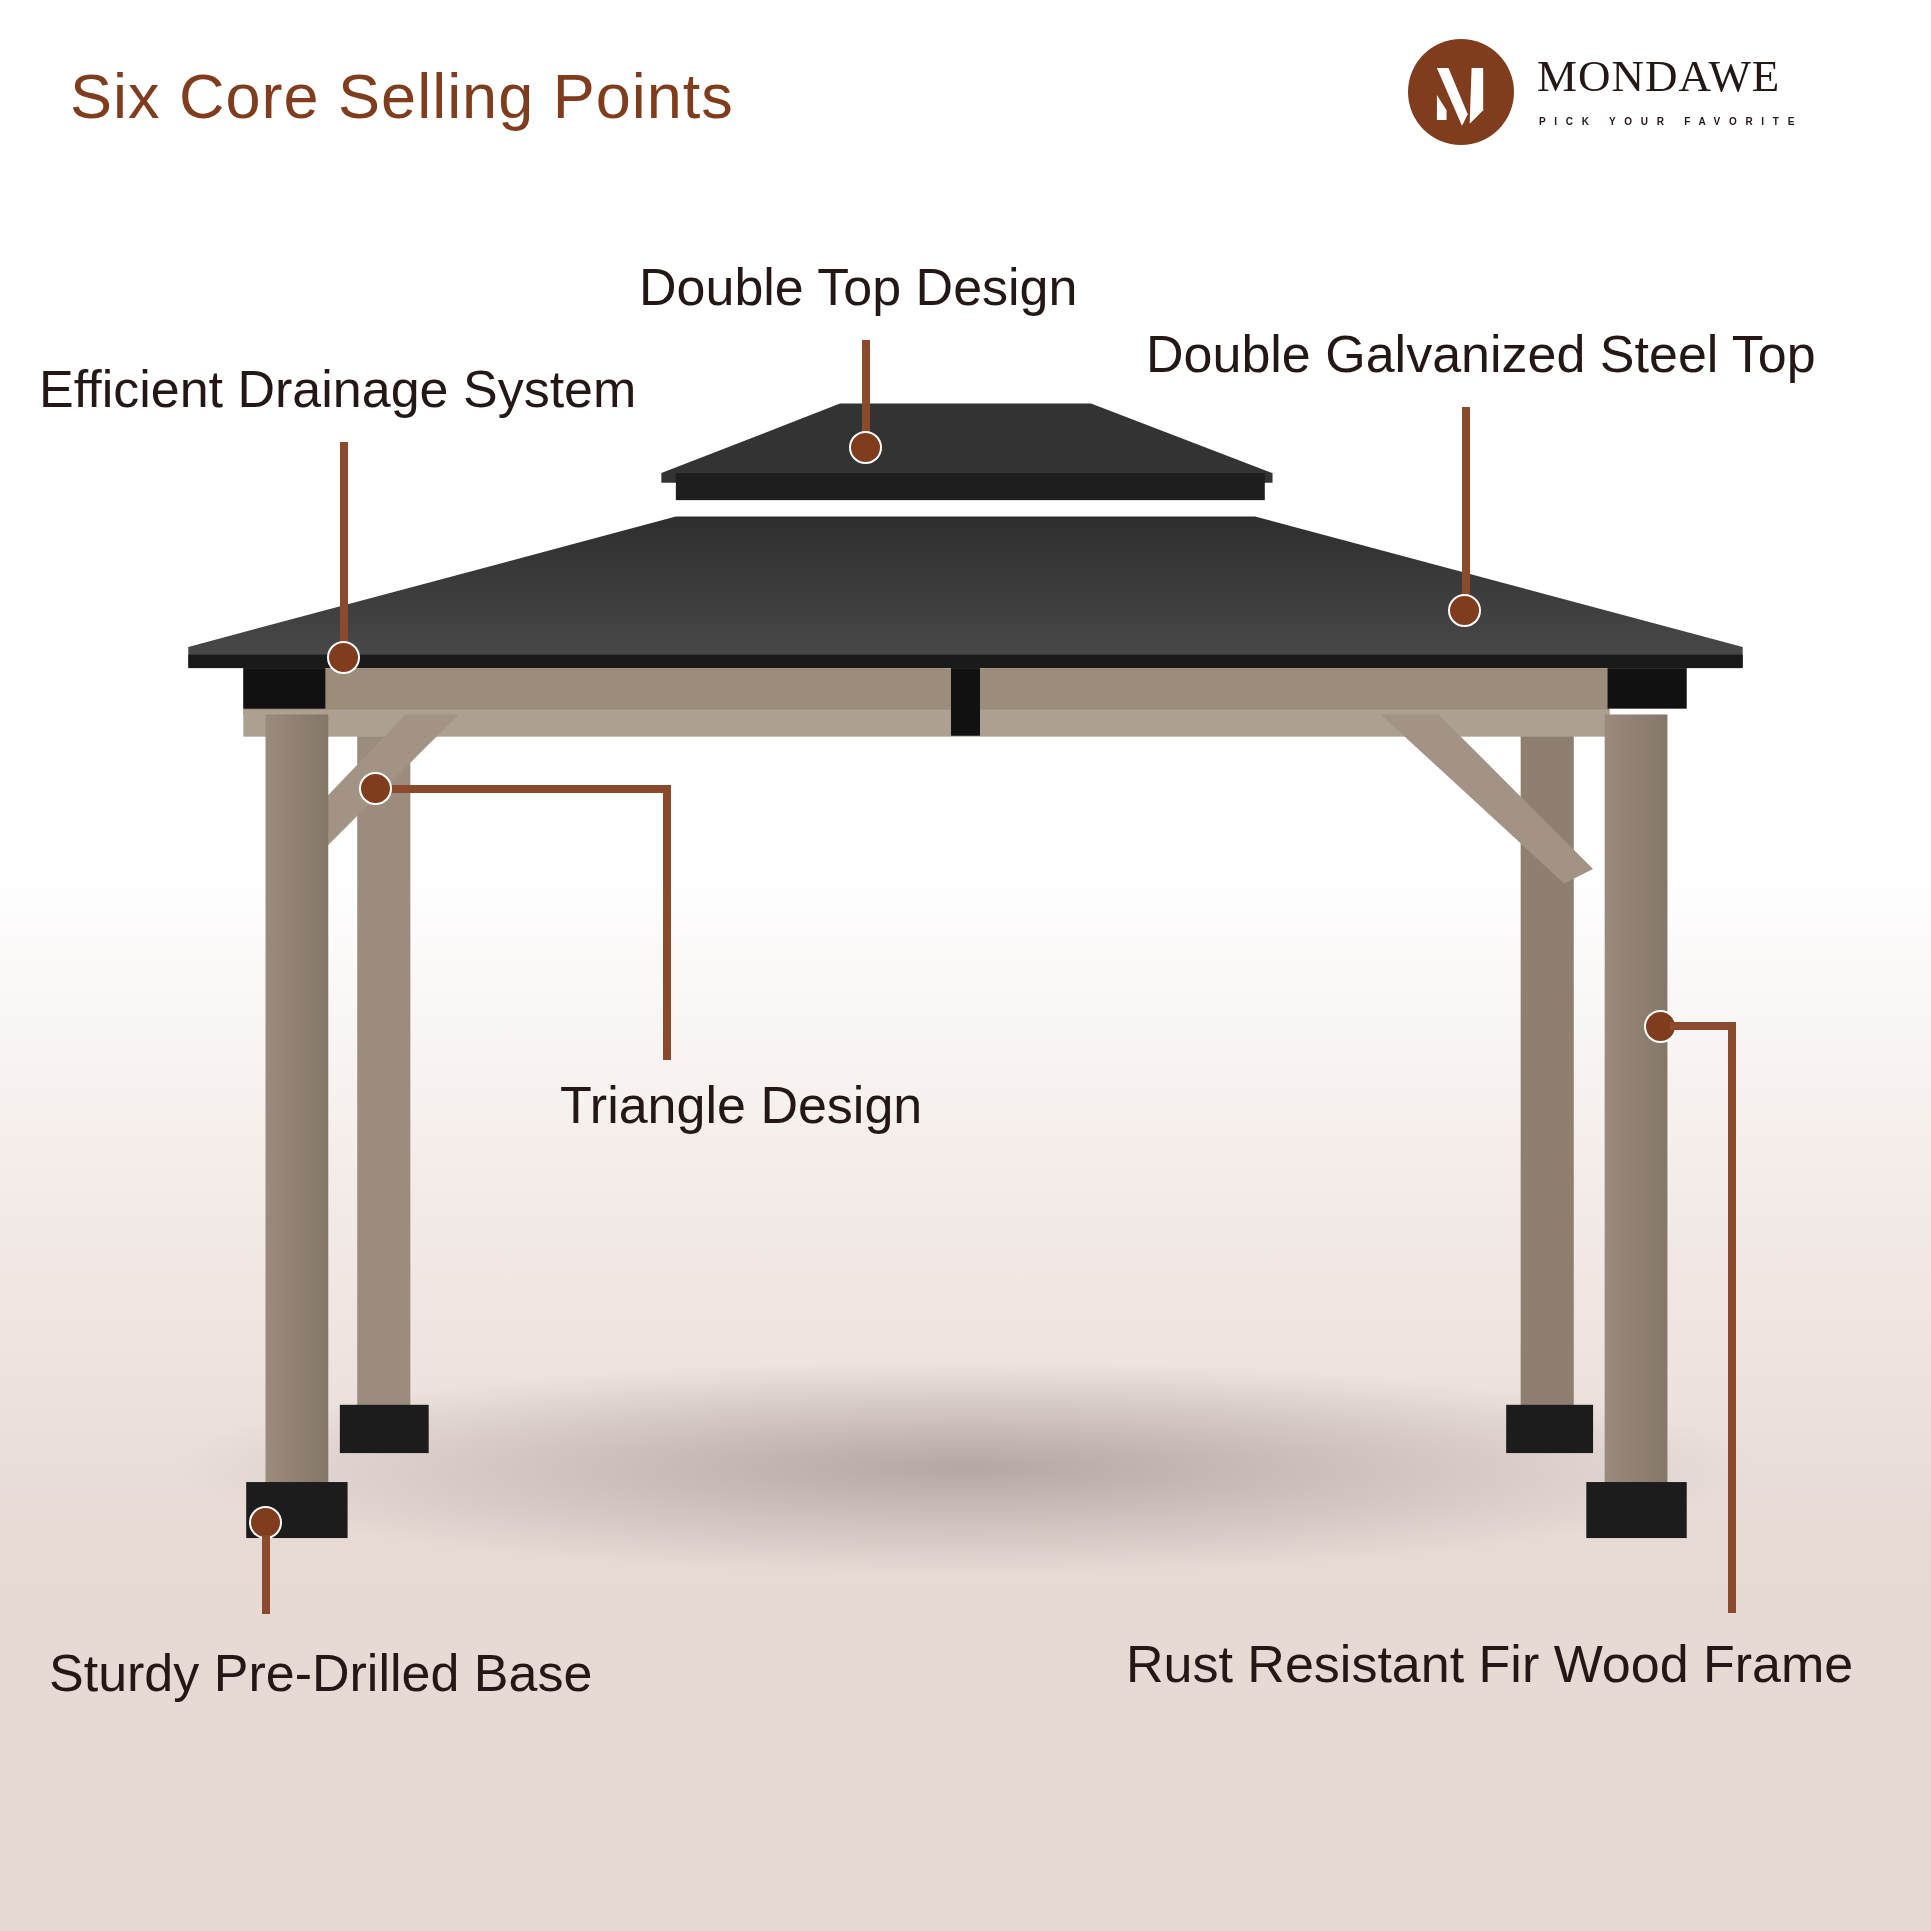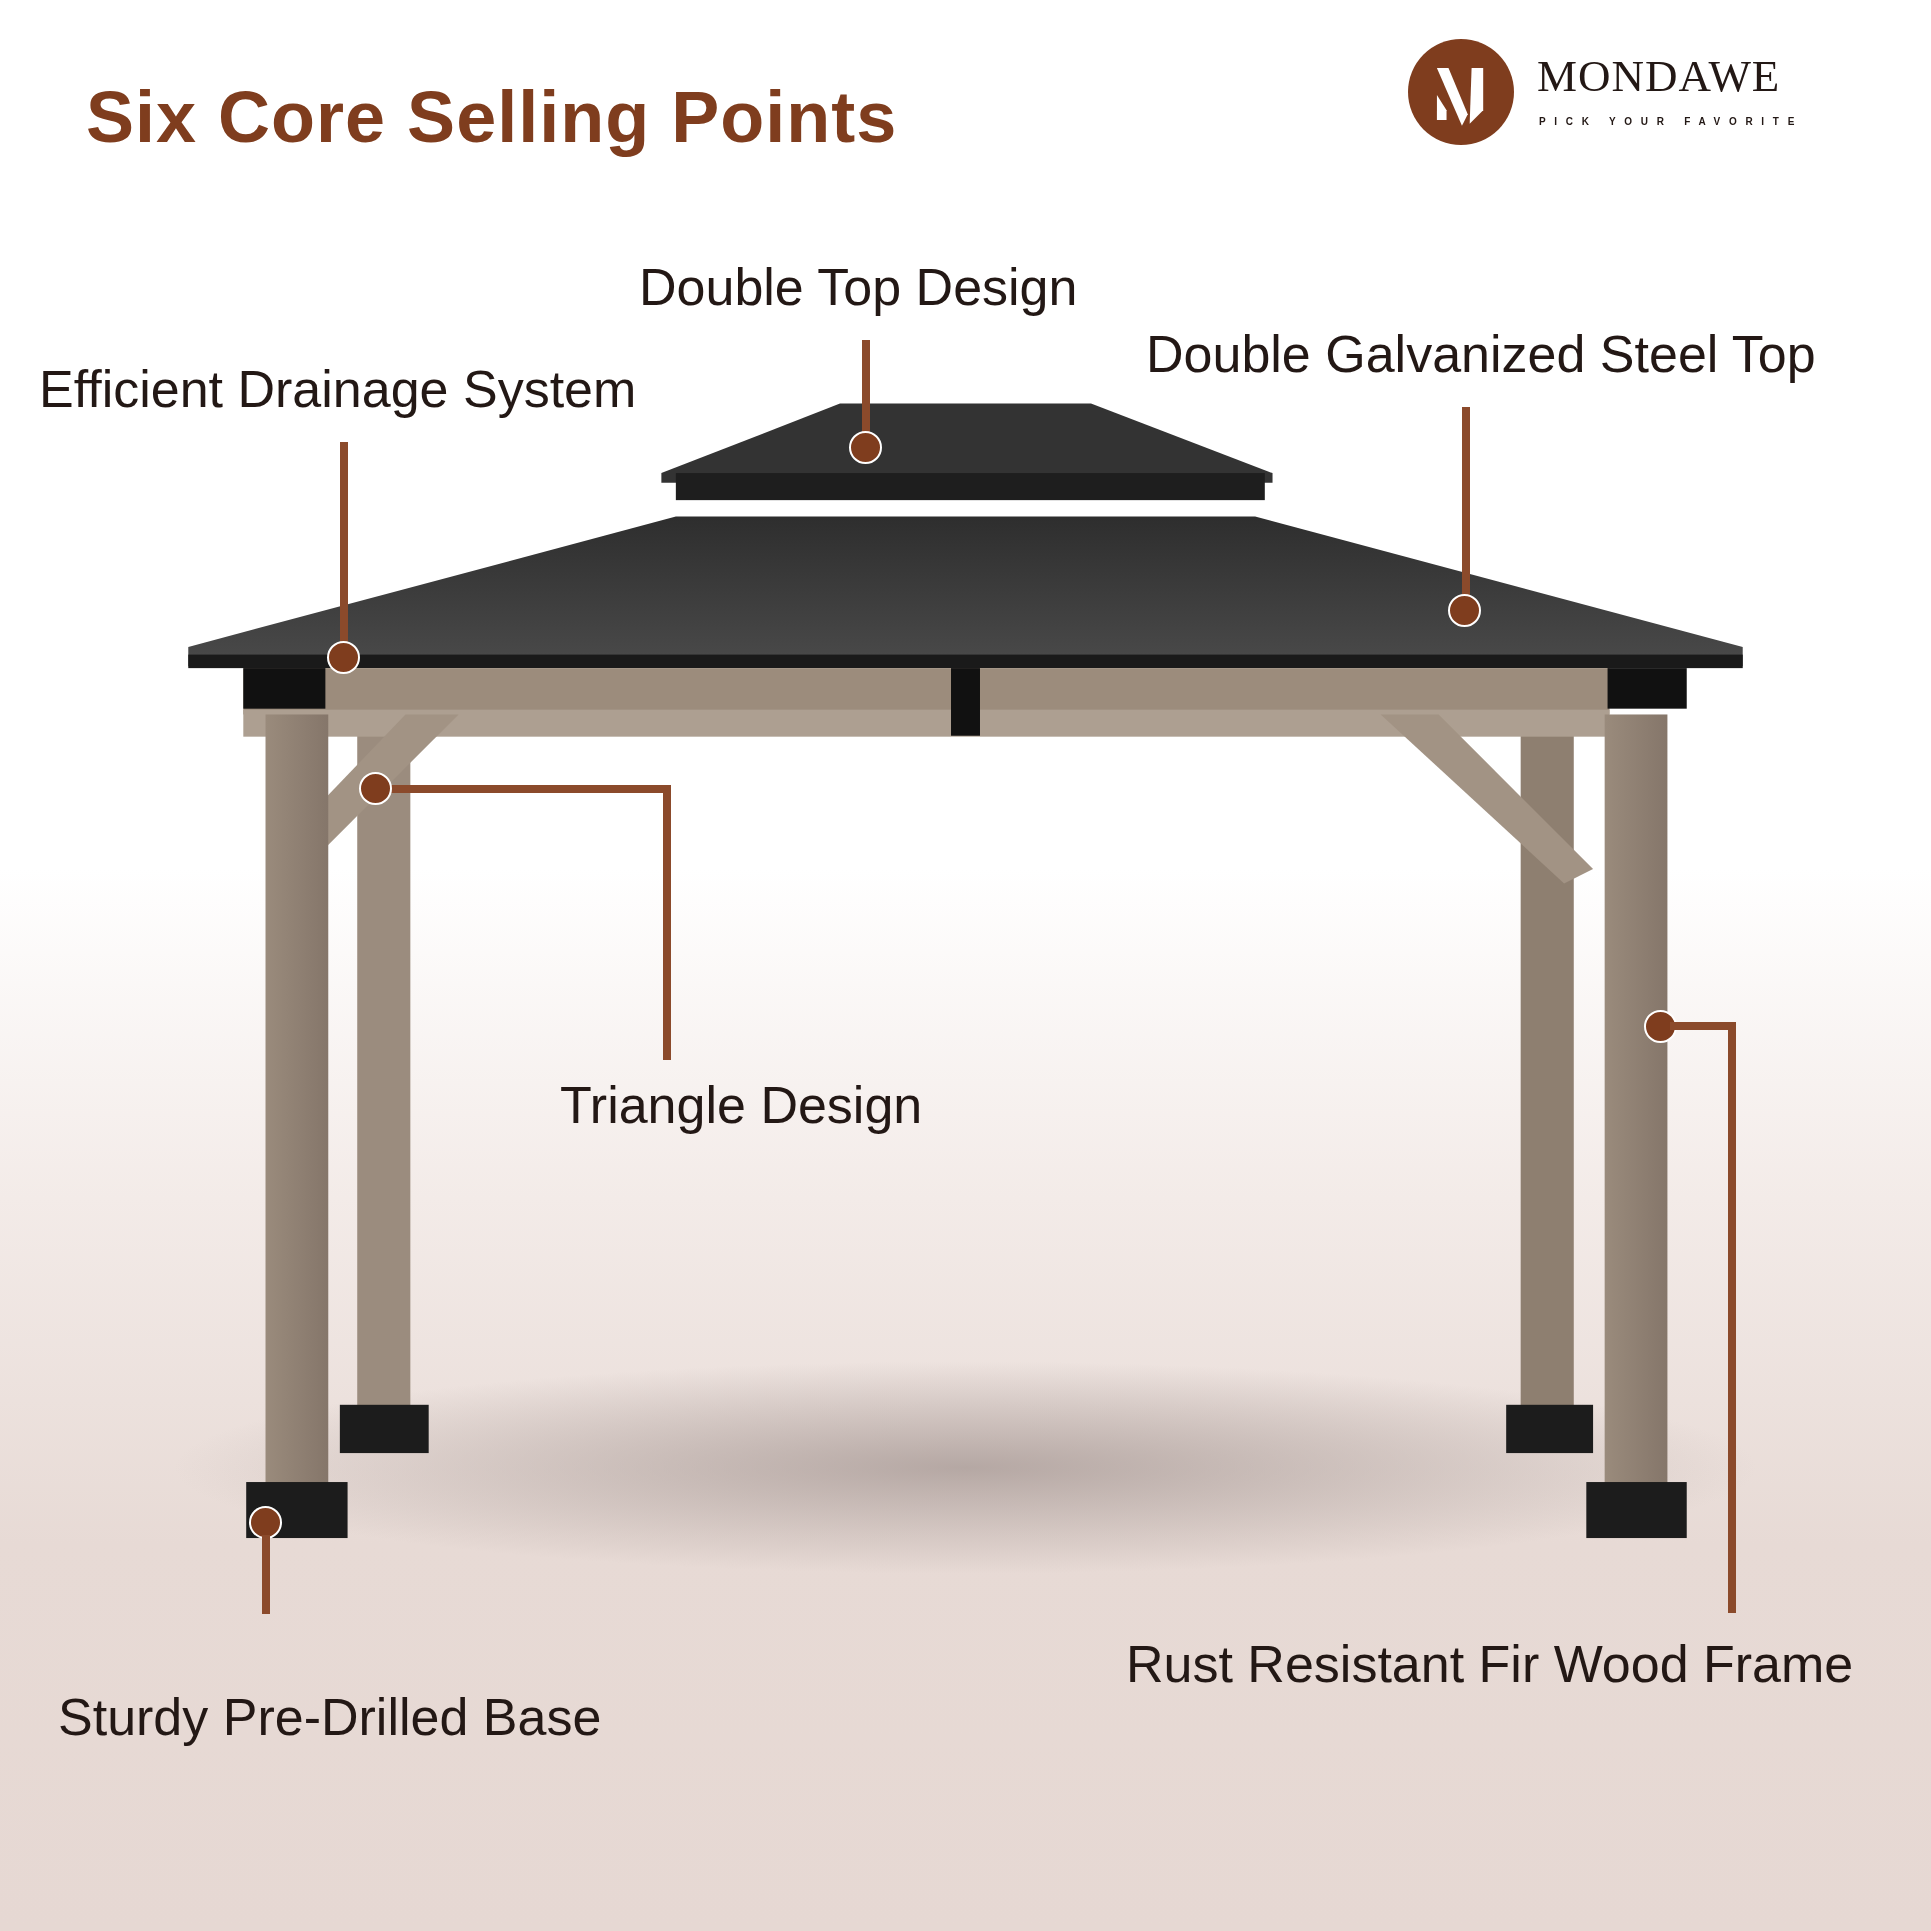--- a/index.html
+++ b/index.html
@@ -3,22 +3,22 @@
 <meta charset="utf-8">
 <style>
   html, body { margin: 0; padding: 0; }
   body {
     width: 1931px; height: 1931px; position: relative; overflow: hidden;
     font-family: "Liberation Sans", sans-serif;
     background: linear-gradient(to bottom, #ffffff 0%, #ffffff 45%, #f3ebe8 62%, #e7dad5 80%, #e6d8d3 100%);
   }
   .title {
     position: absolute; left: 70px; top: 60px;
-    font-size: 72px; font-weight: bold; color: #7f3d1e; letter-spacing: 1px;
-    margin: 16px;
+    font-size: 63px; font-weight: normal; color: #7f3d1e; letter-spacing: 1px;
+    margin: 0;
   }
   .logo { position: absolute; left: 1408px; top: 39px; width: 483px; height: 106px; }
   .logo-circle {
     position: absolute; left: 0; top: 0; width: 106px; height: 106px; border-radius: 50%;
     background: #7f3d1e;
   }
   .logo-word {
     position: absolute; left: 129px; top: 15.4px; font-family: "Liberation Serif", serif;
     font-size: 45px; color: #231815; letter-spacing: 1px; line-height: 1;
   }
@@ -118,21 +118,21 @@
 <div>
   <div class="line" style="left:377px; top:785px; width:294px; height:7.7px;"></div>
   <div class="line" style="left:663px; top:785px; width:7.7px; height:275px;"></div>
   <div class="dot" style="left:359px; top:772px;"></div>
   <div class="label" style="left:560px; top:1079px;">Triangle Design</div>
 </div>
 
 <div>
   <div class="dot" style="left:249px; top:1506px;"></div>
   <div class="line" style="left:262px; top:1535px; width:7.7px; height:79px;"></div>
-  <div class="label" style="left:58px; top:1647px;margin-top:44px;">Sturdy Pre-Drilled Base</div>
+  <div class="label" style="left:49px; top:1647px;">Sturdy Pre-Drilled Base</div>
 </div>
 
 <div>
   <div class="dot" style="left:1644px; top:1010px;"></div>
   <div class="line" style="left:1670px; top:1022px; width:66px; height:7.7px;"></div>
   <div class="line" style="left:1728px; top:1022px; width:7.7px; height:591px;"></div>
   <div class="label" style="left:1126px; top:1638px;">Rust Resistant Fir Wood Frame</div>
 </div>
 
 

